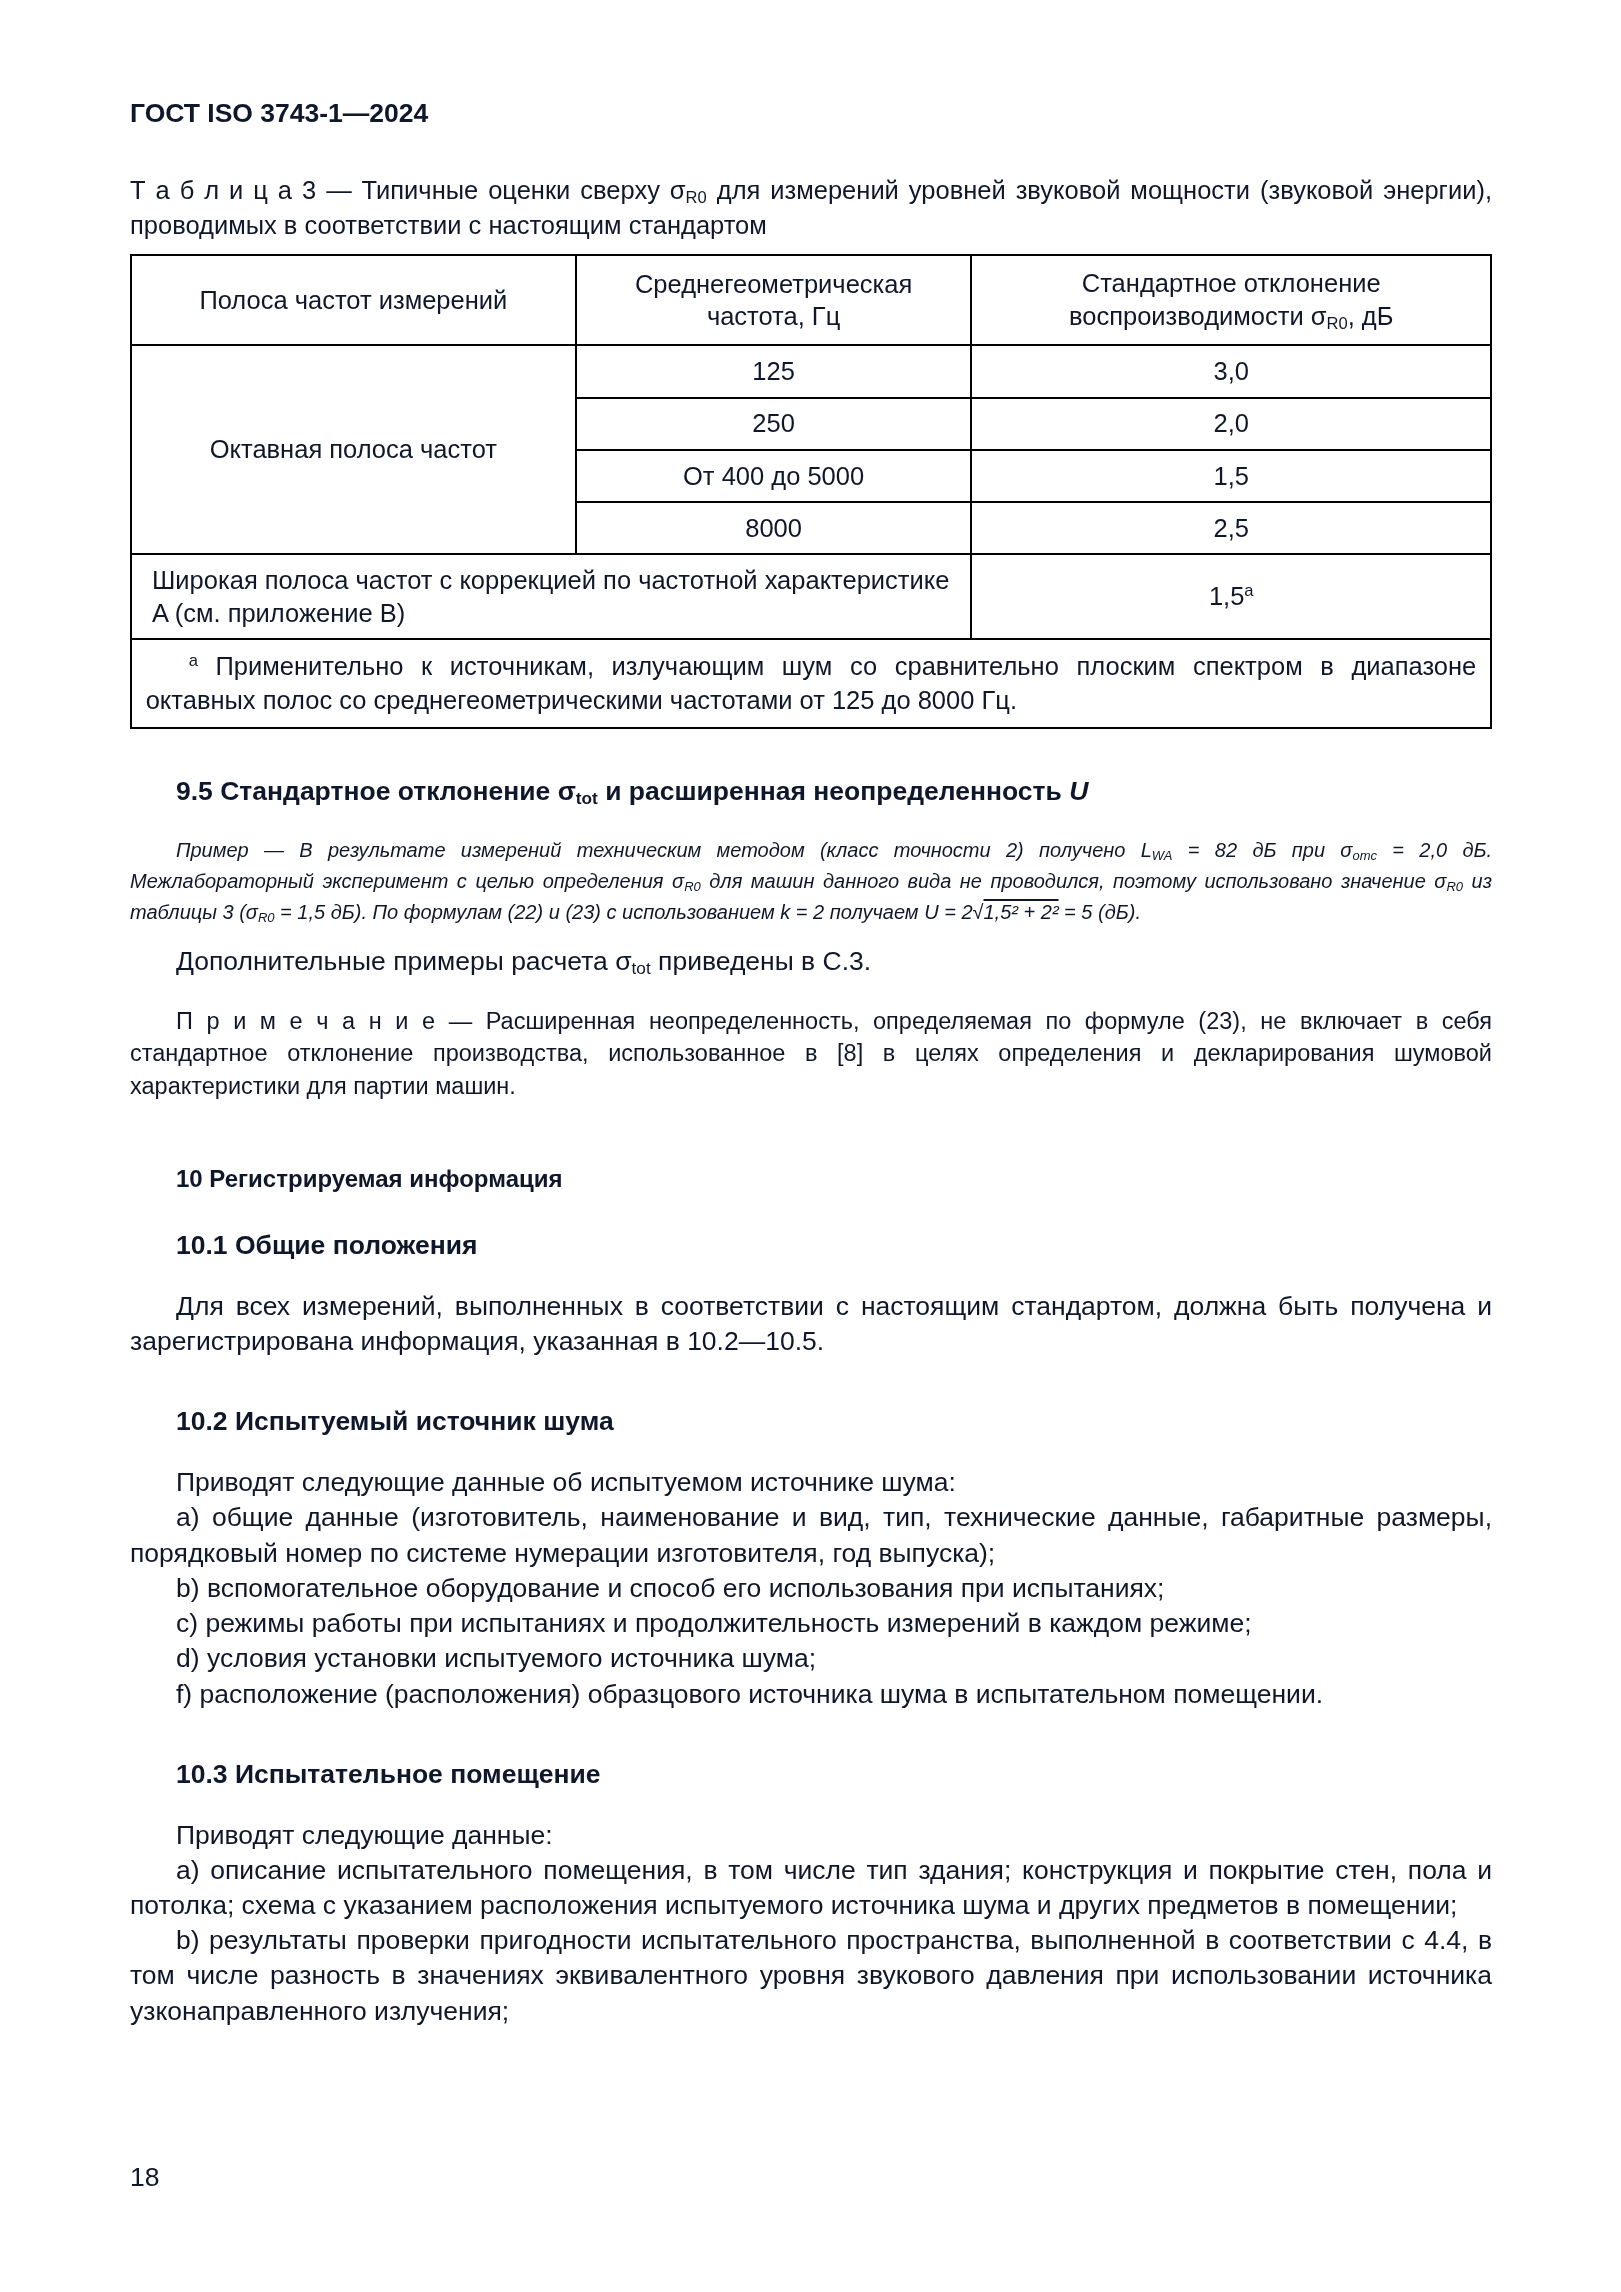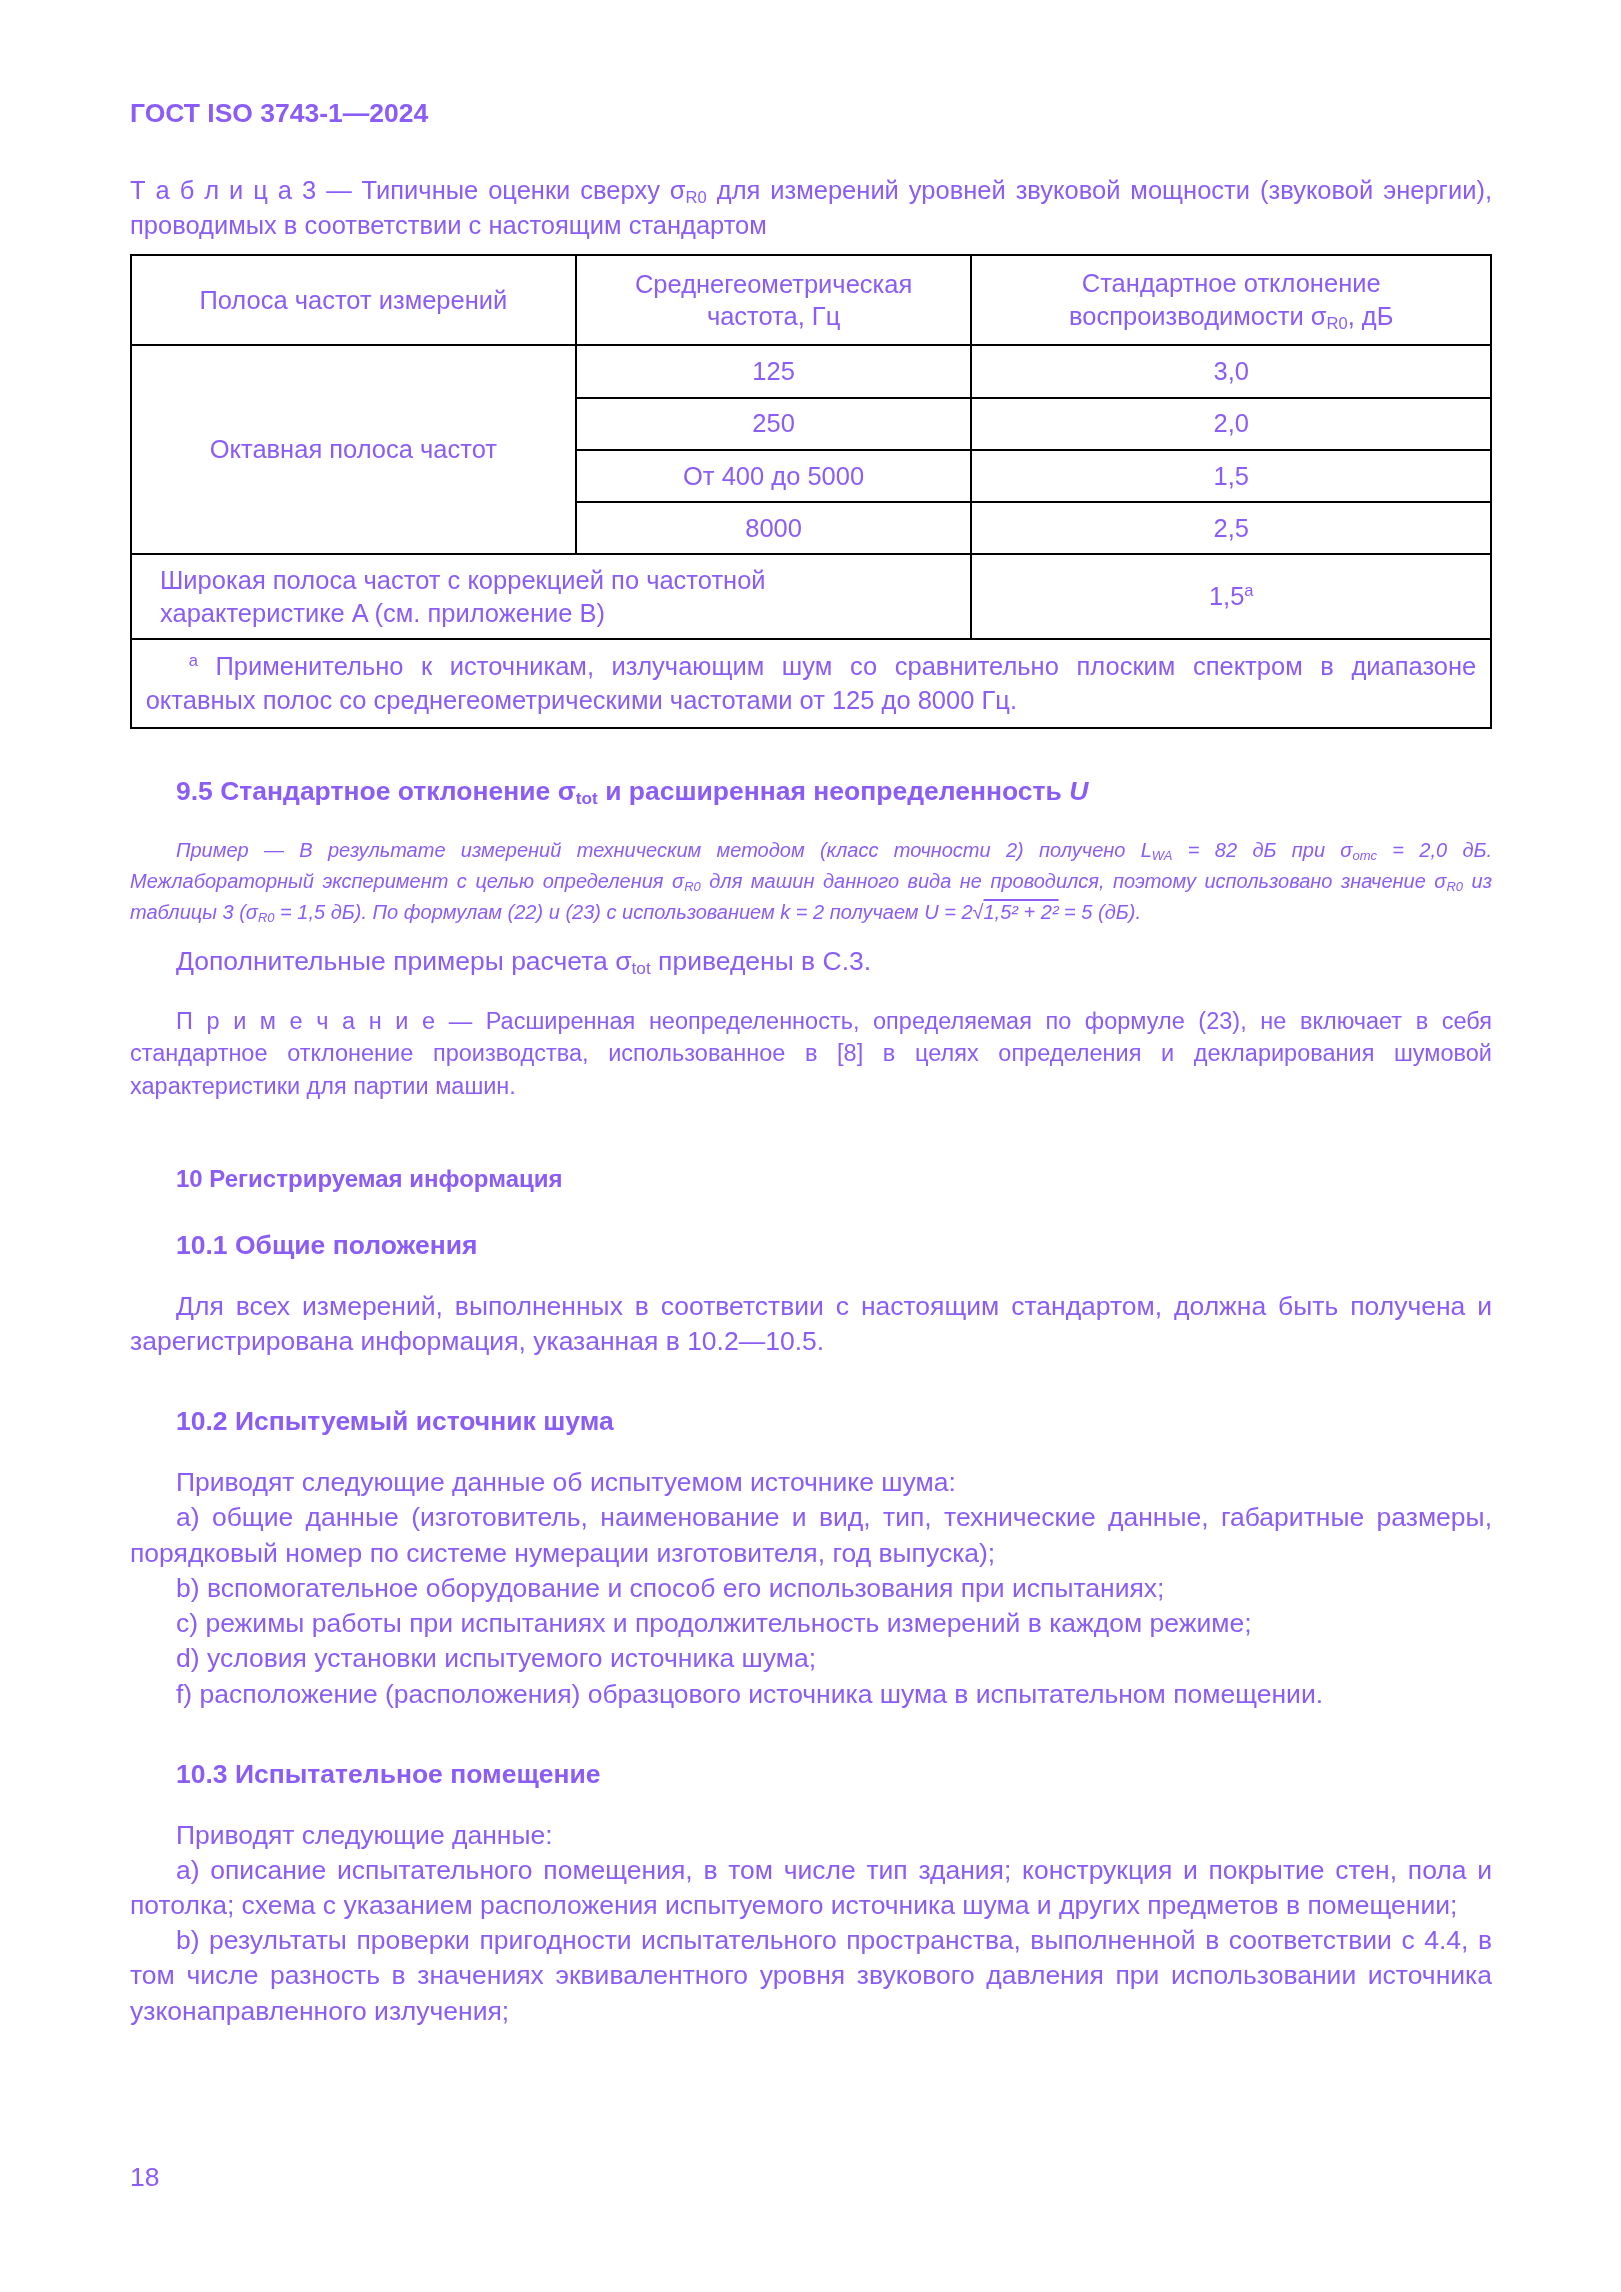--- a/index.html
+++ b/index.html
@@ -3,38 +3,38 @@
 <meta charset="utf-8">
 <style>
   html, body { margin: 0; padding: 0; background: #ffffff; }
   * { box-sizing: border-box; }
 
   .page {
     position: relative;
     width: 1621px;
     height: 2293px;
     background: #ffffff;
-    color: #8b5cf6;
+    color: #0f172a;
     font-family: "Liberation Sans", "DejaVu Sans", sans-serif;
     font-size: 26.5px;
     line-height: 1.33;
     padding: 96px 129px 0 130px;
     overflow: hidden;
   }
 
   .doc-header { font-weight: 700; font-size: 26.5px; margin: 0 0 43px 0; }
 
   .table-caption { font-size: 25.5px; line-height: 1.32; text-align: justify; margin: 0 0 11.8px 0; }
 
   table.t3 { width: 100%; border-collapse: collapse; font-size: 25.5px; line-height: 1.28; }
   .t3 th, .t3 td { border: 2px solid #000; padding: 8.8px 13.7px; vertical-align: middle; }
   .t3 th { font-weight: 400; text-align: center; padding: 10.8px 15.7px; }
   .t3 td.center { text-align: center; }
   .t3 td.group { text-align: center; }
-  .t3 td.wide { text-align: left; padding-left: 28px; }
+  .t3 td.wide { text-align: left; padding-left: 20px; }
   .t3 td.footnote { font-size: 25.5px; line-height: 1.32; text-indent: 43px; padding: 9.8px 13.7px; text-align: justify; }
 
   .seg-sub { font-size: 0.65em; vertical-align: -0.22em; }
   .seg-sup { font-size: 0.65em; vertical-align: 0.55em; }
   .seg-i   { font-style: italic; }
   .seg-ov  { text-decoration: overline; }
 
   .h-sub  { font-size: 26.5px; font-weight: 700; margin: 45px 0 25.5px 0; padding-left: 46px; }
   .h-main { font-size: 24px; font-weight: 700; margin: 61px 0 33px 0; padding-left: 46px; }
 

